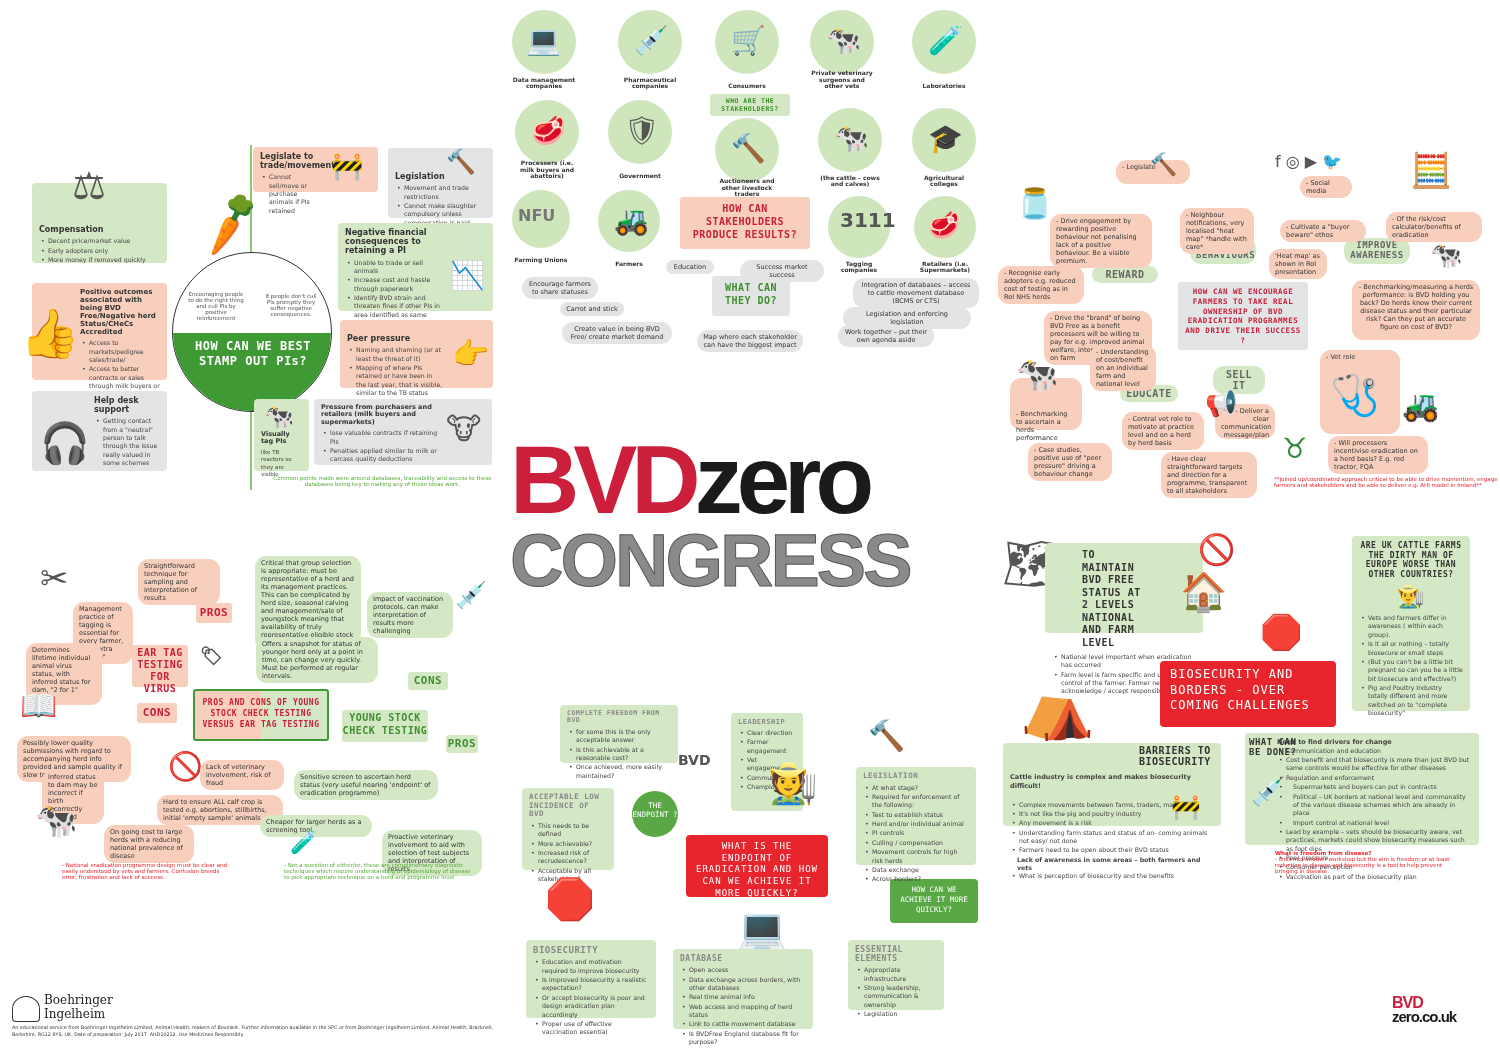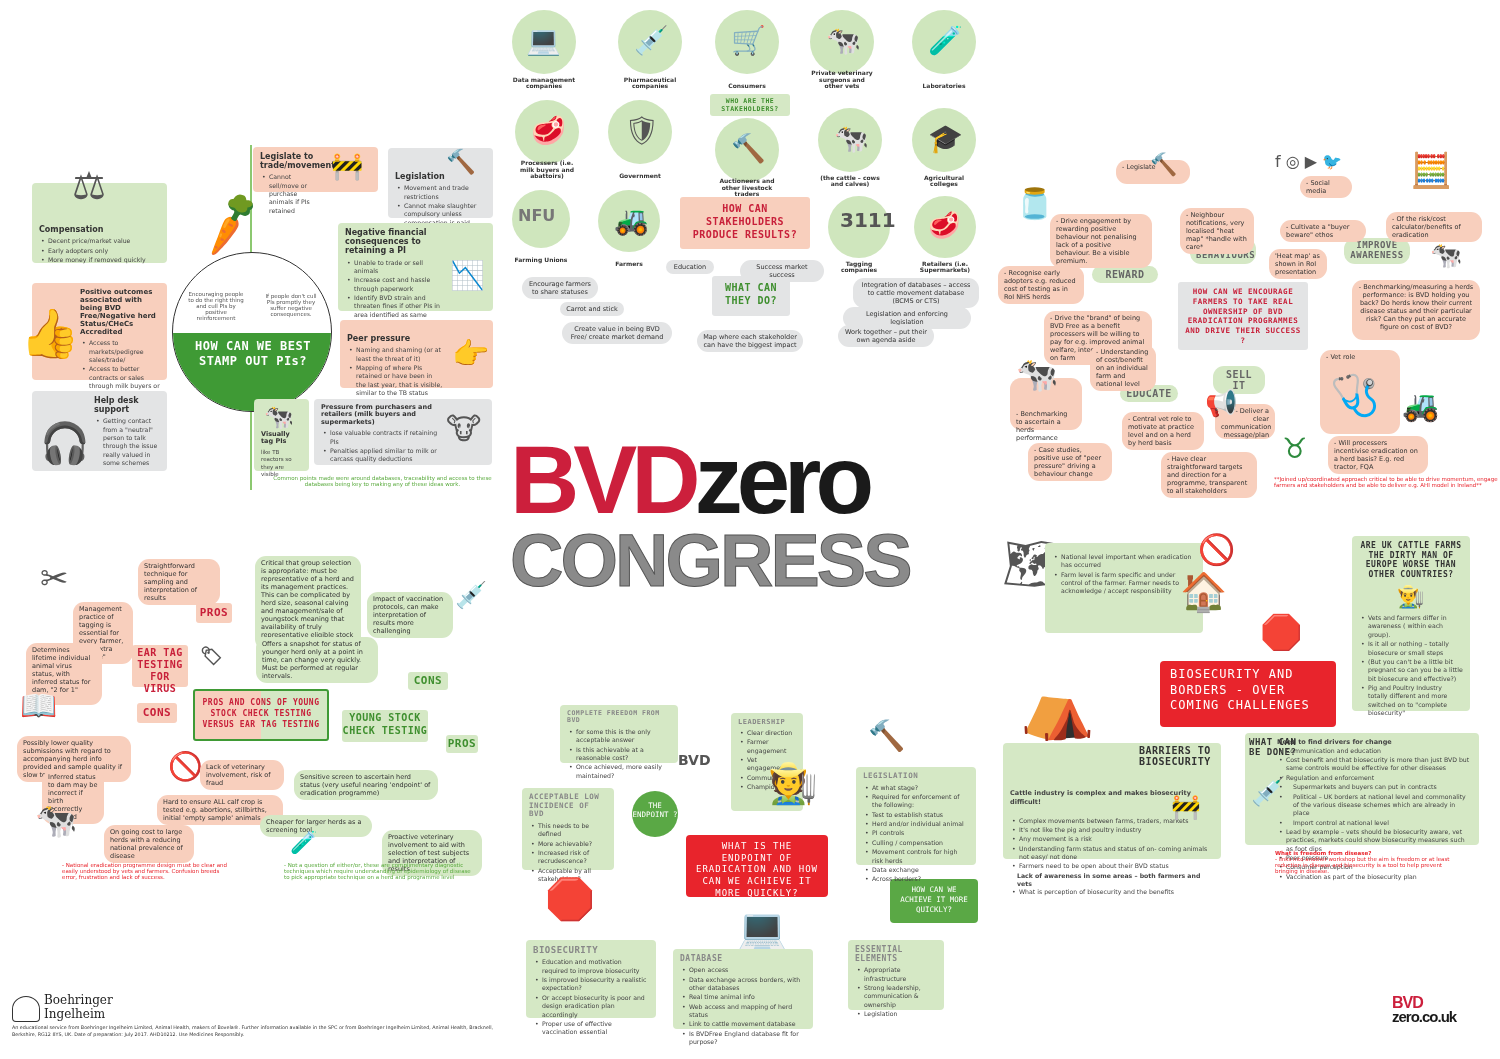--- a/index.html
+++ b/index.html
@@ -353,41 +353,42 @@
       <li>Appropriate infrastructure</li>
       <li>Strong leadership, communication &amp; ownership</li>
       <li>Legislation</li>
     </ul>
   </div>
 </div>
 
 <div>
   <div class="icon" style="left:1002px;top:535px;font-size:50px">🗺</div>
   <div class="box g" style="left:1045px;top:543px;width:158px;height:90px;padding-top:6px">
+    <h4 class="hand grn" style="font-size:10px;width:96px;padding-left:30px;line-height:1.25">TO MAINTAIN BVD FREE STATUS AT 2 LEVELS NATIONAL AND FARM LEVEL</h4>
     <ul style="margin-top:4px">
       <li>National level important when eradication has occurred</li>
       <li>Farm level is farm specific and under control of the farmer. Farmer needs to acknowledge / accept responsibility</li>
     </ul>
   </div>
   <div class="icon" style="left:1198px;top:532px;font-size:30px">🚫</div>
   <div class="icon" style="left:1180px;top:570px;font-size:38px">🏠</div>
   <div class="icon" style="left:1260px;top:612px;font-size:34px">🛑</div>
   <div class="title-red" style="left:1160px;top:661px;width:176px;height:66px;font-size:12px;line-height:1.3;text-align:left">BIOSECURITY AND BORDERS - OVER COMING CHALLENGES</div>
   <div class="box g" style="left:1352px;top:536px;width:118px;height:175px">
     <h4 class="hand grn" style="font-size:8px;text-align:center;line-height:1.2">ARE UK CATTLE FARMS THE DIRTY MAN OF EUROPE WORSE THAN OTHER COUNTRIES?</h4>
     <div class="icon" style="position:relative;font-size:22px;margin:2px 0">👨‍🌾</div>
     <ul>
       <li>Vets and farmers differ in awareness ( within each group).</li>
       <li>Is it all or nothing – totally biosecure or small steps</li>
       <li style="list-style:none">(But you can't be a little bit pregnant so can you be a little bit biosecure and effective?)</li>
       <li>Pig and Poultry Industry totally different and more switched on to "complete biosecurity"</li>
     </ul>
   </div>
   <div class="icon" style="left:1020px;top:672px;font-size:60px">⛺</div>
-  <div class="box g" style="left:1003px;top:743px;width:218px;height:116px;padding-top:46px">
+  <div class="box g" style="left:1003px;top:743px;width:218px;height:83px;padding-top:30px">
     <h4 class="hand grn" style="position:absolute;left:136px;top:2px;font-size:10px;line-height:1.1;width:80px">BARRIERS TO BIOSECURITY</h4>
     <div style="font-weight:bold;font-size:6.5px;margin-bottom:10px">Cattle industry is complex and makes biosecurity difficult!</div>
     <ul>
       <li>Complex movements between farms, traders, markets</li>
       <li>It's not like the pig and poultry industry</li>
       <li>Any movement is a risk</li>
       <li>Understanding farm status and status of on- coming animals not easy/ not done</li>
       <li>Farmers need to be open about their BVD status</li>
     </ul>
     <div style="font-weight:bold;padding-left:7px">Lack of awareness in some areas – both farmers and vets</div>

